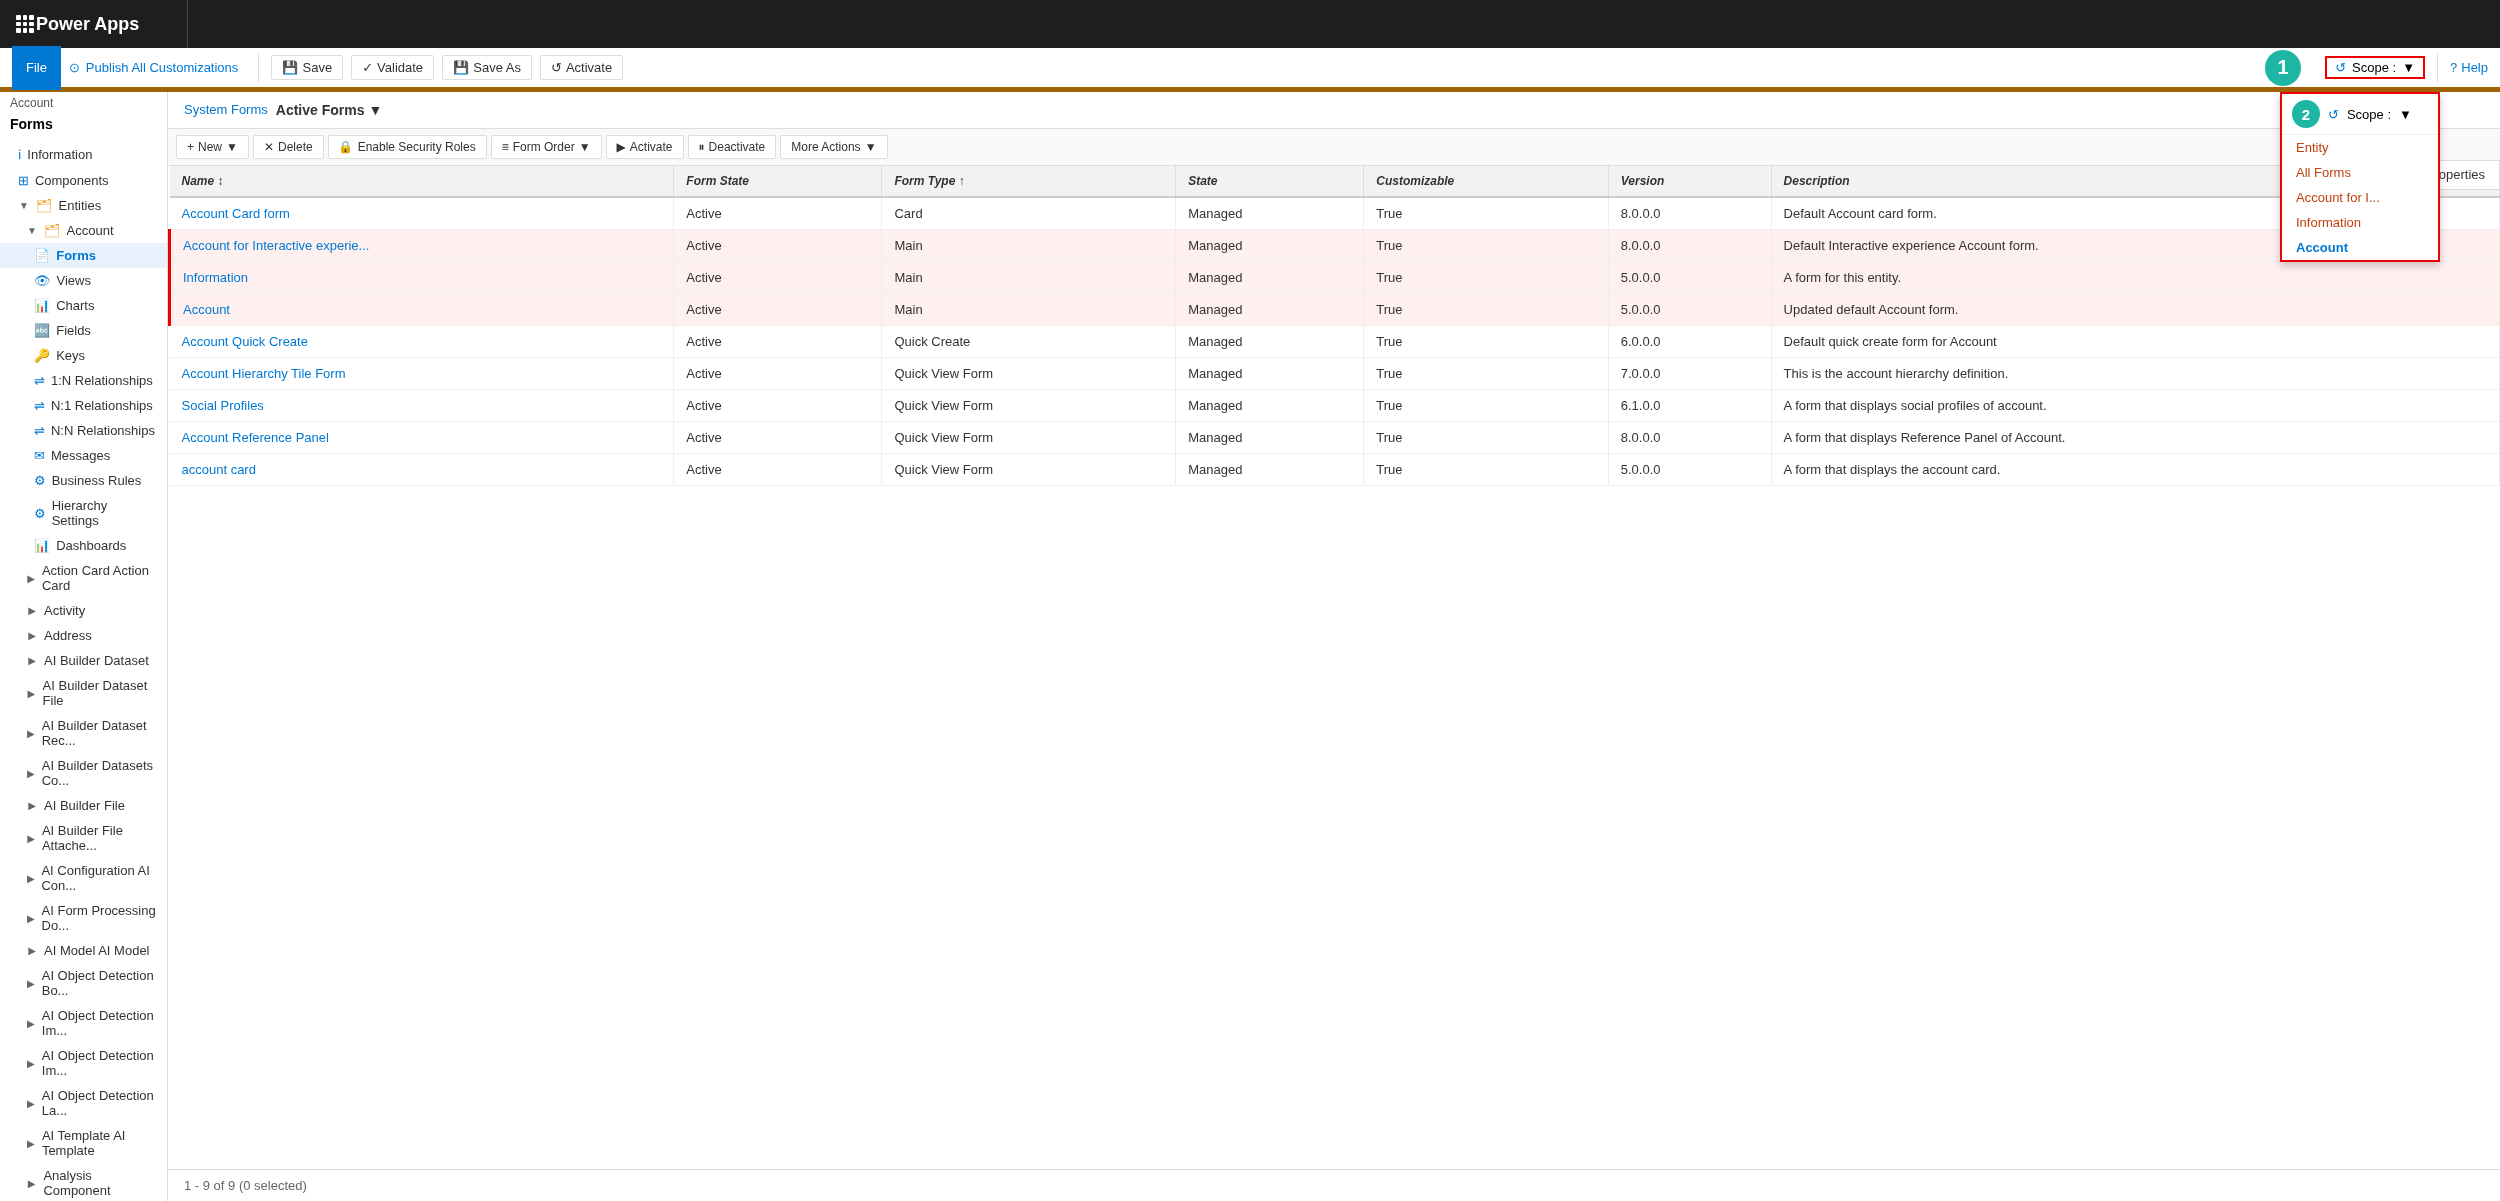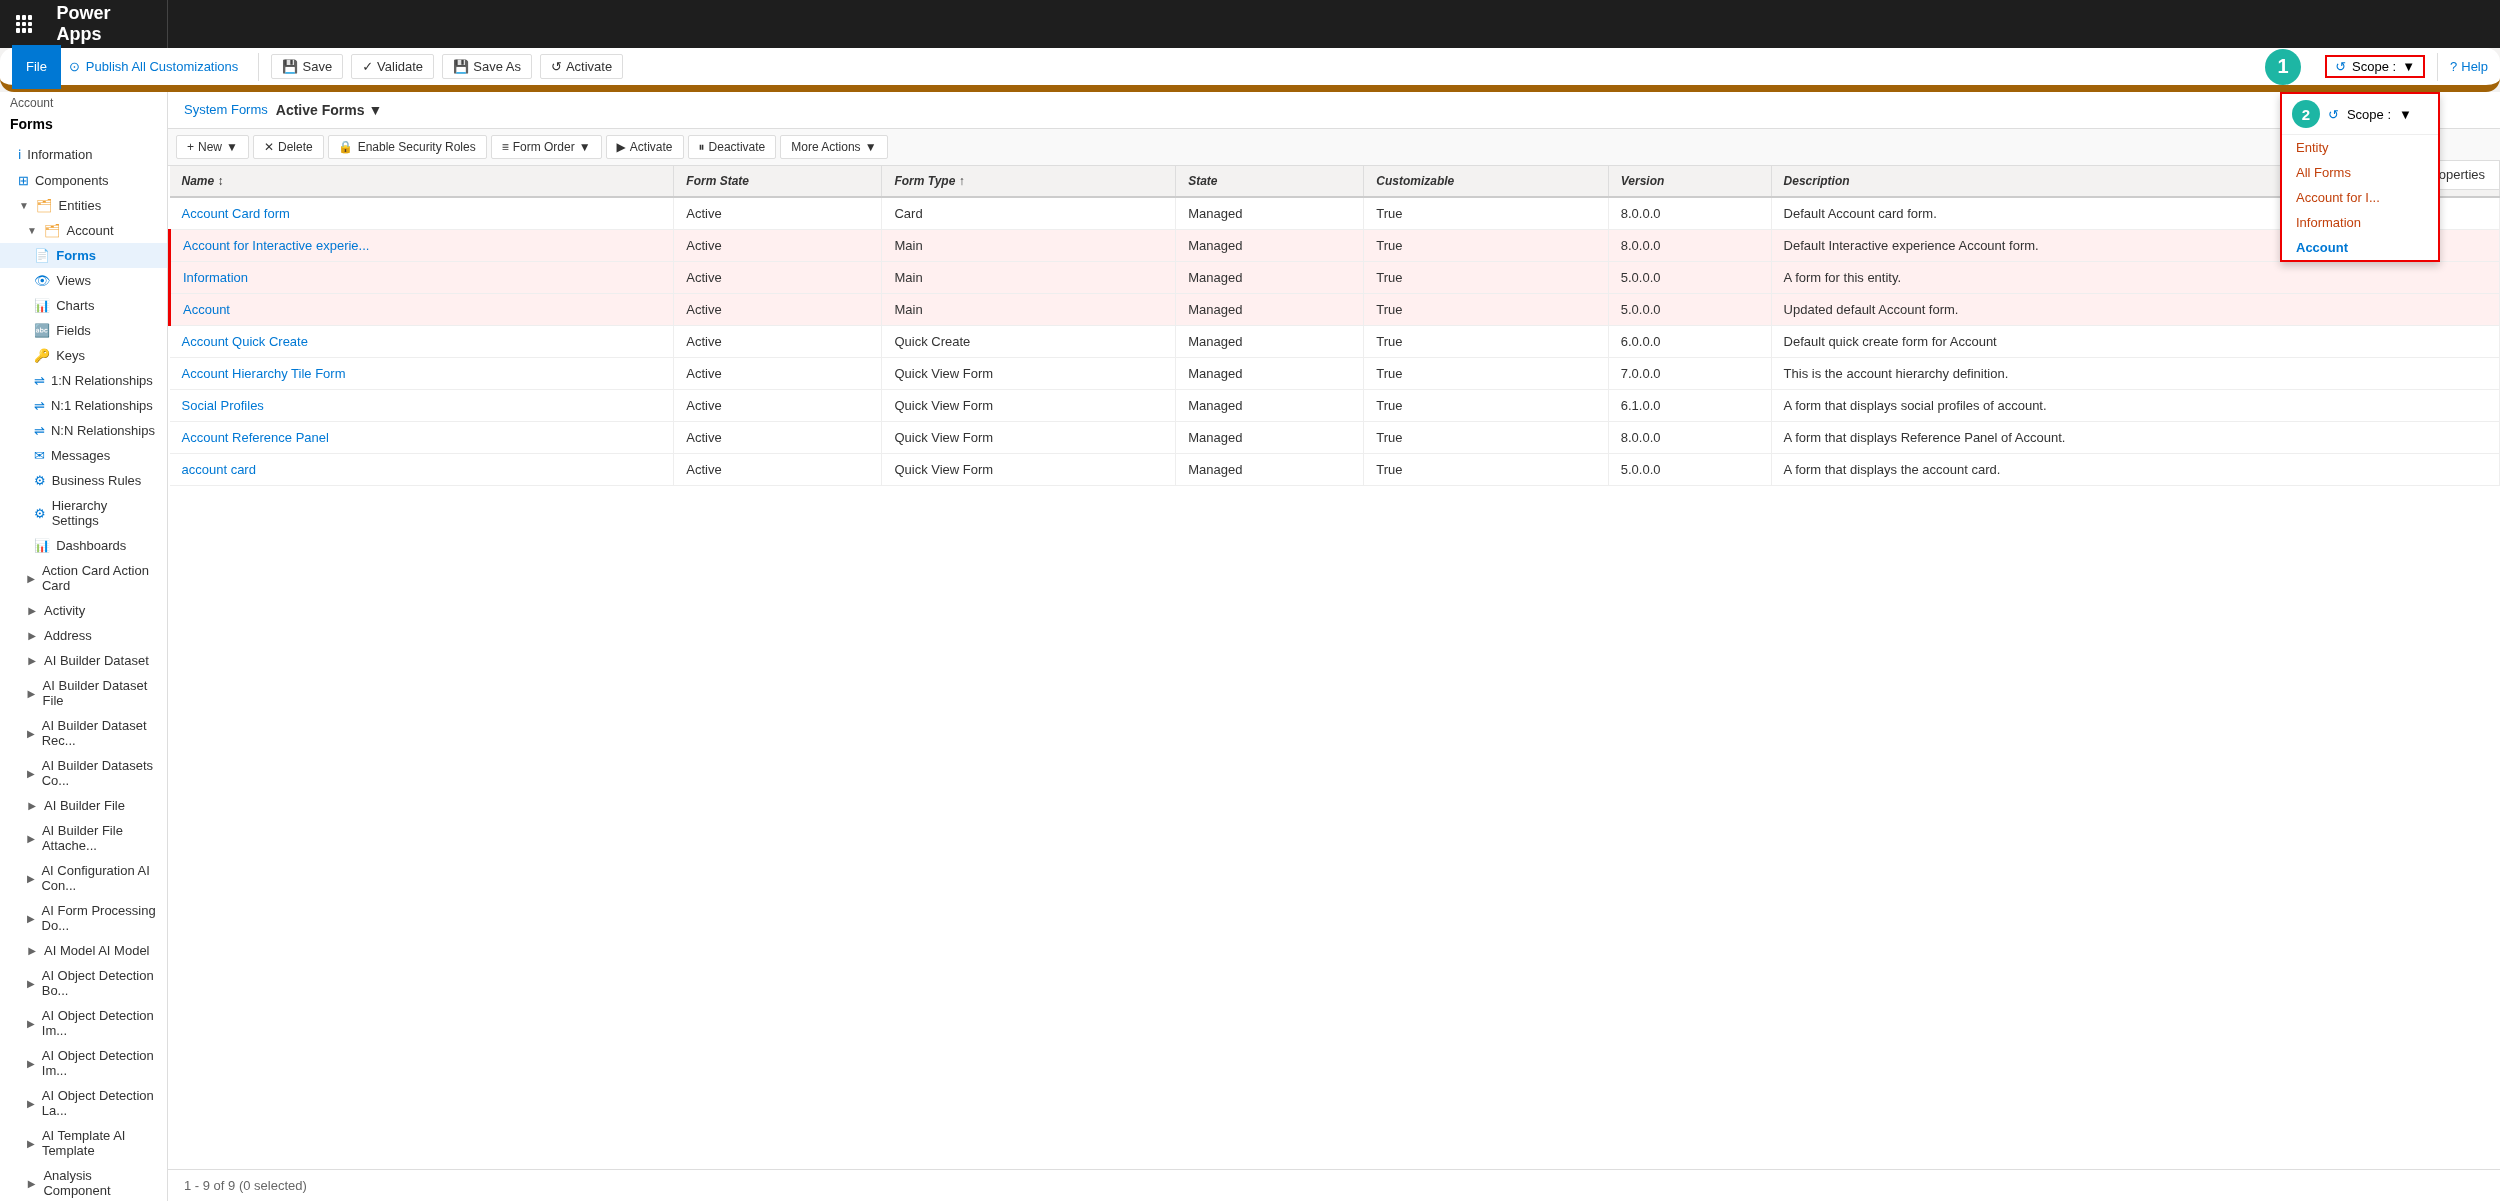--- a/index.html
+++ b/index.html
@@ -7,48 +7,47 @@
 
     
     .top-bar {
       display: flex;
       align-items: center;
       background: #1e1e1e;
       height: 48px;
       color: white;
     }
     .top-bar-logo {
-      width: 168px;
-      display: flex;
-      align-items: center;
-      gap: 24px;
+      width: 188px;
+      display: flex;
+      align-items: center;
+      gap: 2px;
       padding: 0 16px;
       height: 100%;
       border-right: 1px solid #444;
     }
     .waffle-icon {
       display: grid;
       grid-template-columns: 1fr 1fr 1fr;
       gap: 2px;
       width: 18px;
       height: 18px;
     }
     .waffle-dot { background: white; border-radius: 1px; }
     .top-bar-title { font-size: 18px; font-weight: 600; color: white; }
 
     
     .toolbar {
       display: flex;
       align-items: center;
       background: white;
       height: 44px;
-      border-bottom: 7px solid #a16207;
+      border-bottom: 5px solid #a16207;
       padding: 17px 12px;
       gap: 8px;
-      border-radius: 14px;
     }
     .toolbar-btn {
       display: flex;
       align-items: center;
       gap: 4px;
       padding: 4px 10px;
       border: 1px solid #ddd;
       background: white;
       cursor: pointer;
       font-size: 13px;

